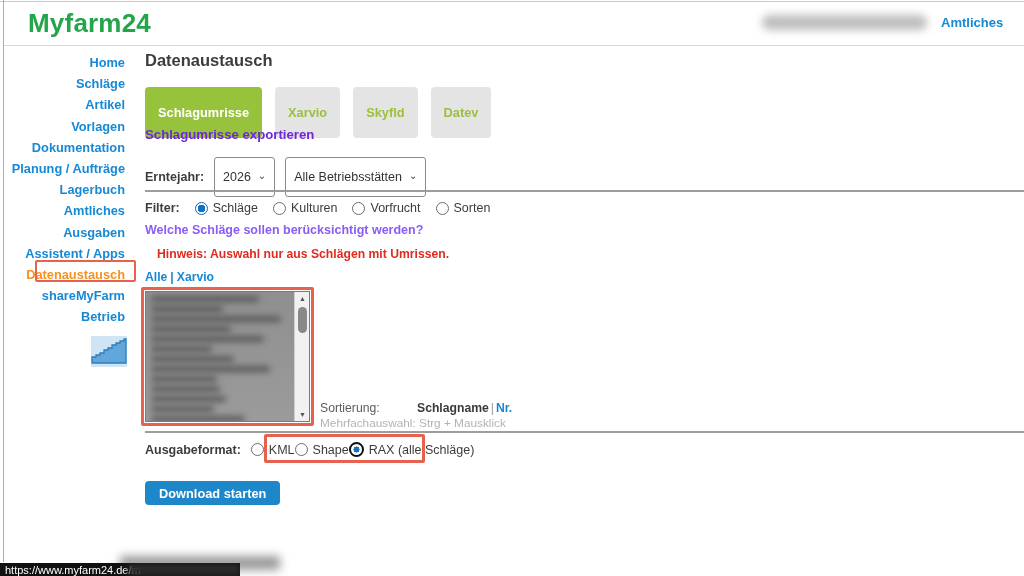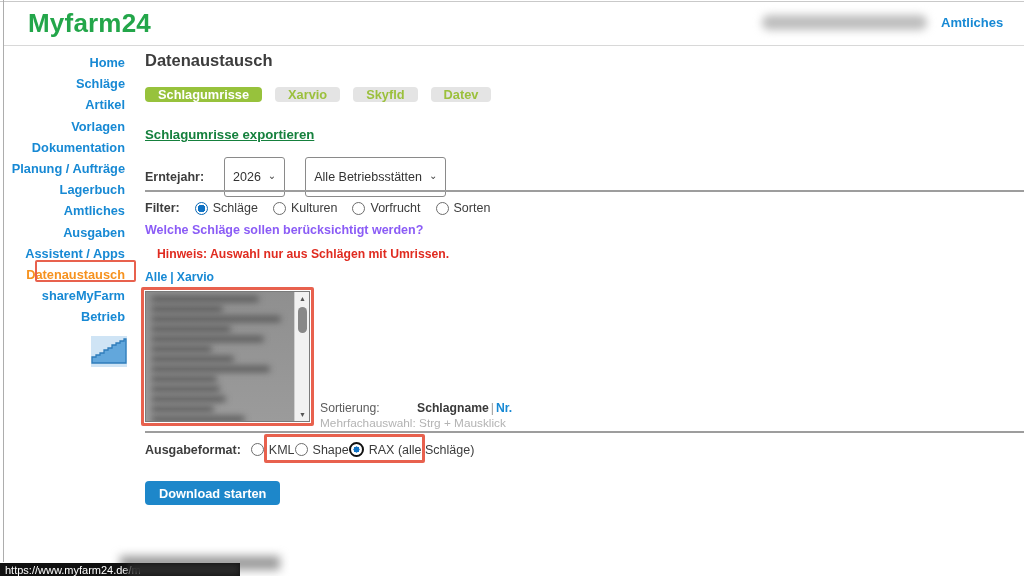--- a/index.html
+++ b/index.html
@@ -19,28 +19,28 @@
   
   .sidebar { position:absolute; left:0; top:52px; width:135px; text-align:right; }
   .nav-item { display:block; padding:0 10px 0 0; line-height:21.2px; font-size:12.8px; font-weight:bold; color:#1789d4; text-decoration:none; cursor:pointer; white-space:nowrap; }
   .nav-item.active { color:#f6921e; }
   .nav-icon { display:inline-block; margin:8px 8px 0 0; width:36px; height:31px; cursor:pointer; }
 
   
   main { position:absolute; left:145px; top:45px; width:879px; height:510px; }
   h1.page-title { position:absolute; left:0; top:6px; font-size:16.5px; font-weight:bold; color:#3d3d3d; }
   .tabs { position:absolute; left:0; top:42px; display:flex; gap:13px; }
-  .tab { border:none; border-radius:4px; padding:0 13px; font-family:inherit; font-size:12.8px; font-weight:bold; background:#e4e4e4; color:#9bc03c; cursor:pointer; }
+  .tab { border:none; border-radius:4px; padding:18px 13px; font-family:inherit; font-size:12.8px; font-weight:bold; background:#e4e4e4; color:#9bc03c; cursor:pointer; }
   .tab.active { background:#97c23c; color:#fff; }
-  h2.section-title { position:absolute; left:0; top:82px; font-size:13.2px; font-weight:bold; color:#15803d;text-decoration:underline; }
+  h2.section-title { position:absolute; left:0; top:82px; font-size:13.2px; font-weight:bold; color:#6d28d9; }
 
   .row { position:absolute; display:flex; align-items:center; }
   .lbl { font-weight:bold; color:#3d3d3d; }
 
-  .erntejahr-row { left:0; top:112px; gap:20px; }
+  .erntejahr-row { left:0; top:112px; gap:10px; }
   .select { display:flex; align-items:center; gap:7px; height:40px; padding:0 8px; border:1px solid #8a8a8a; border-radius:3px; background:#fff; cursor:pointer; font-size:12.5px; color:#333; }
   .chev { font-size:10px; color:#444; line-height:1; transform:translateY(-1px); }
 
   .divider { position:absolute; left:0; width:879px; height:2px; background:#9d9d9d; }
   .d1 { top:145px; }
   .d2 { top:386px; }
 
   .filter-row { left:0; top:156px; gap:15px; }
   .radio-opt { display:flex; align-items:center; gap:5px; cursor:pointer; color:#3c3c3c; }
   .radio { display:inline-block; width:13px; height:13px; border:1px solid #6d6d6d; border-radius:50%; background:#fff; flex:0 0 auto; }

